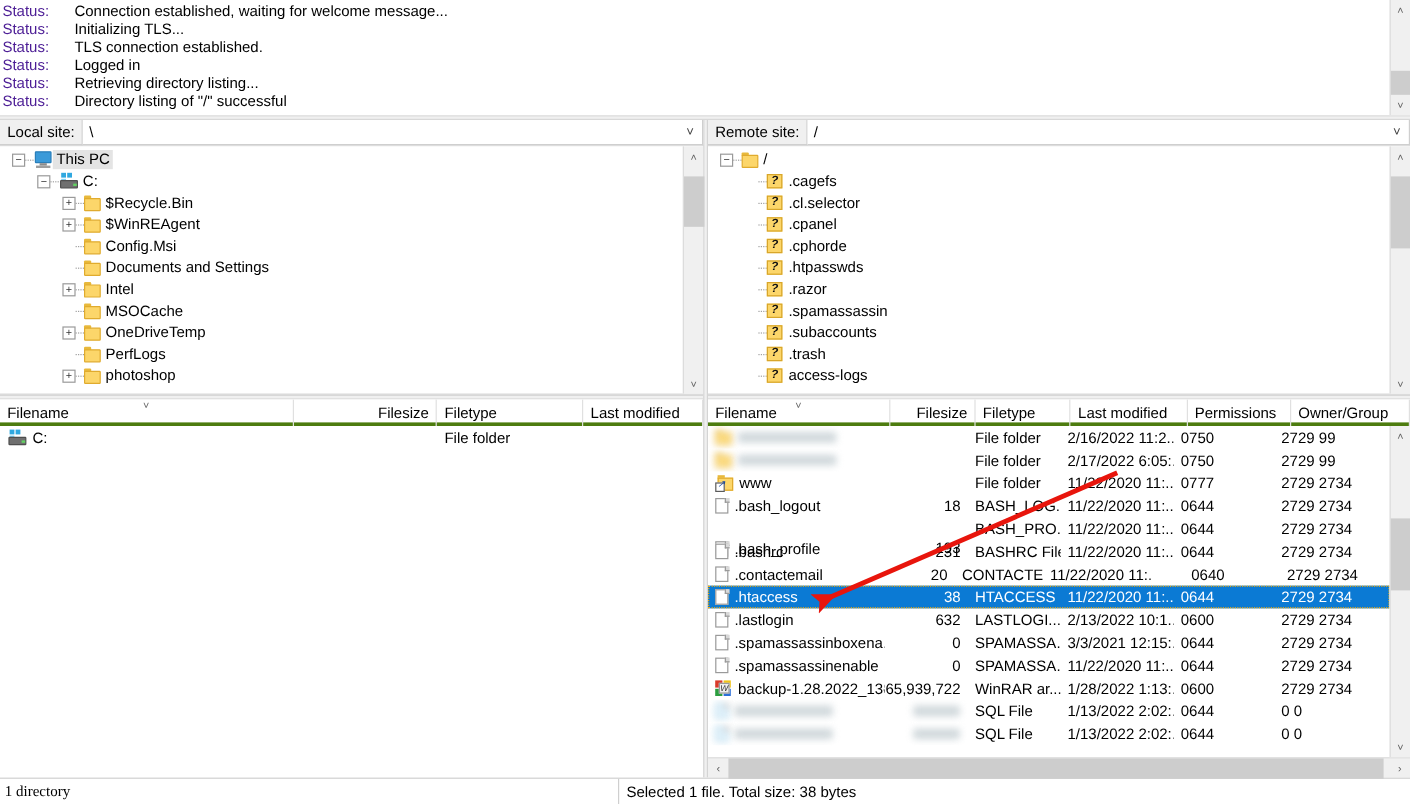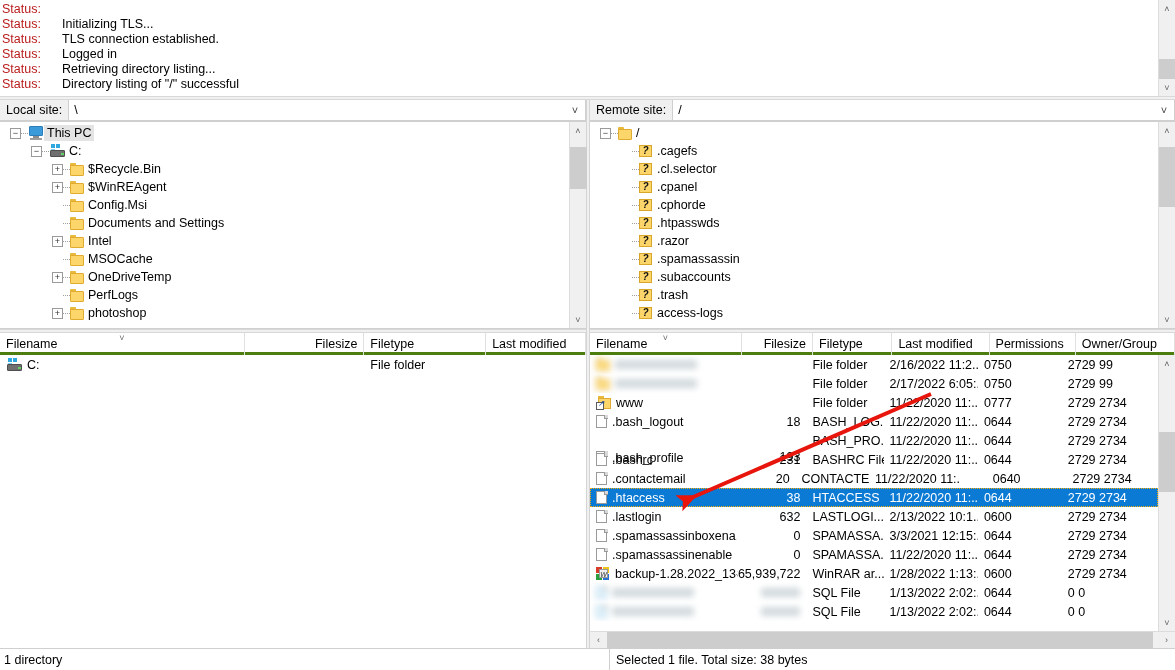--- a/index.html
+++ b/index.html
@@ -10,21 +10,21 @@
     color: #000;
     background: #ffffff;
     overflow: hidden;
   }
   #app { position: relative; width: 1175px; height: 670px; display: flex; flex-direction: column; }
 
   
   .log-wrap { position: relative; height: 96px; background: #fff; display: flex; }
   .log-area { flex: 1; padding: 2px 0 0 0; overflow: hidden; }
   .log-line { display: flex; height: 15px; line-height: 15px; }
-  .log-label { width: 62px; padding-left: 2px; color: #b91c1c; }
+  .log-label { width: 62px; padding-left: 2px; color: #4c1d95; }
   .log-msg { color: #000; }
 
   
   .vsb { width: 17px; background: #f0f0f0; border-left: 1px solid #dcdcdc;
          display: flex; flex-direction: column; align-items: center; position: relative; }
   .vsb .arrow { height: 17px; width: 17px; display: flex; align-items: center; justify-content: center;
                 color: #606060; font-size: 9px; flex: none; }
   .vsb .track { flex: 1; width: 17px; position: relative; }
   .vsb .thumb { position: absolute; left: 0; width: 17px; background: #cdcdcd; }
 
@@ -128,36 +128,37 @@
   .cell { padding: 0 6px; overflow: hidden; display: flex; align-items: center; height: 19px; }
   .cell.r { justify-content: flex-end; }
   .cell.name { gap: 4px; }
   .blur { filter: blur(3.2px); opacity: .85; }
   .blurtext { color: #9aa3a8; background: #c9d2d6; border-radius: 2px; height: 9px; display: inline-block; }
 
   .listbody { flex: 1; display: flex; min-height: 0; }
 
   
   .statusbar { height: 22px; display: flex; border-top: 1px solid #d0d0d0; background: #fff; flex: none; }
-  .sb-left { width: 610px; display: flex; align-items: center; padding-left: 4px;
-             border-right: 1px solid #cfcfcf; }
+  .sb-left { width: 516px; display: flex; align-items: center; padding-left: 4px;
+             border-right: 1px solid #cfcfcf; font-family: Liberation Serif, serif; }
   .sb-right { flex: 1; display: flex; align-items: center; padding-left: 6px; }
 
   
   .annot { position: absolute; left: 0; top: 0; width: 1175px; height: 670px; pointer-events: none; }
 </style>
 </head>
 <body>
 
 <div id="app">
 
   <div class="log-wrap">
     <div class="log-area" id="log-area">
         <div class="log-line">
           <span class="log-label">Status:</span>
+          <span class="log-msg">Connection established, waiting for welcome message...</span>
         </div>
         <div class="log-line">
           <span class="log-label">Status:</span>
           <span class="log-msg">Initializing TLS...</span>
         </div>
         <div class="log-line">
           <span class="log-label">Status:</span>
           <span class="log-msg">TLS connection established.</span>
         </div>
         <div class="log-line">

